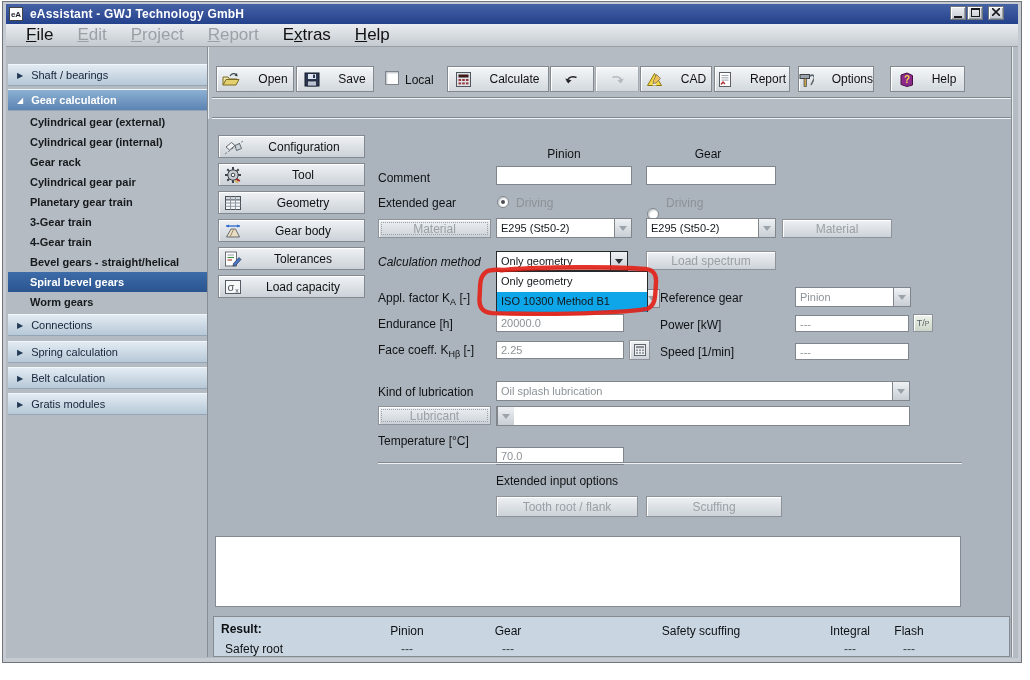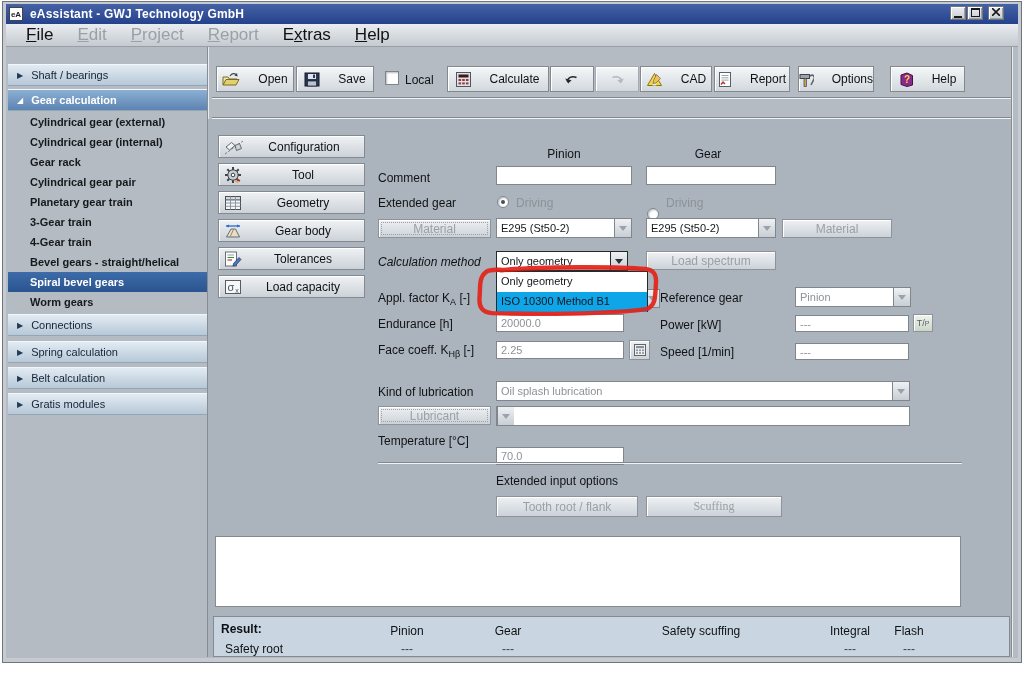--- a/index.html
+++ b/index.html
@@ -424,21 +424,21 @@
       <span class="arr dis"></span>
     </div>
 </div>
 <div class="abs flabel" style="left:378px; top:434px;">Temperature [°C]</div>
 <div class="abs inp" style="left:496px; top:431px; width:128px; height:18px;margin-top:16px;">70.0</div>
 
 <div class="abs hgroove" style="left:378px; top:462px; width:584px;"></div>
 
 <div class="abs flabel" style="left:496px; top:474px;">Extended input options</div>
 <div class="abs gbtn" style="left:496px; top:496px; width:142px; height:21px;">Tooth root / flank</div>
-<div class="abs gbtn" style="left:646px; top:496px; width:136px; height:21px;font-family:Liberation Serif, serif;">Scuffing</div>
+<div class="abs gbtn" style="left:646px; top:496px; width:136px; height:21px;">Scuffing</div>
 
 <div class="abs" style="left:215px; top:536px; width:746px; height:71px; background:#fff; border:1px solid #848a90;"></div>
 
 <div class="abs" id="resultpanel">
   <div class="abs" style="left:7px; top:5px; font-weight:bold;">Result:</div>
   <div class="rcenter" style="left:193px; top:7px;">Pinion</div>
   <div class="rcenter" style="left:294px; top:7px;">Gear</div>
   <div class="rcenter" style="left:487px; top:7px;">Safety scuffing</div>
   <div class="rcenter" style="left:636px; top:7px;">Integral</div>
   <div class="rcenter" style="left:695px; top:7px;">Flash</div>

